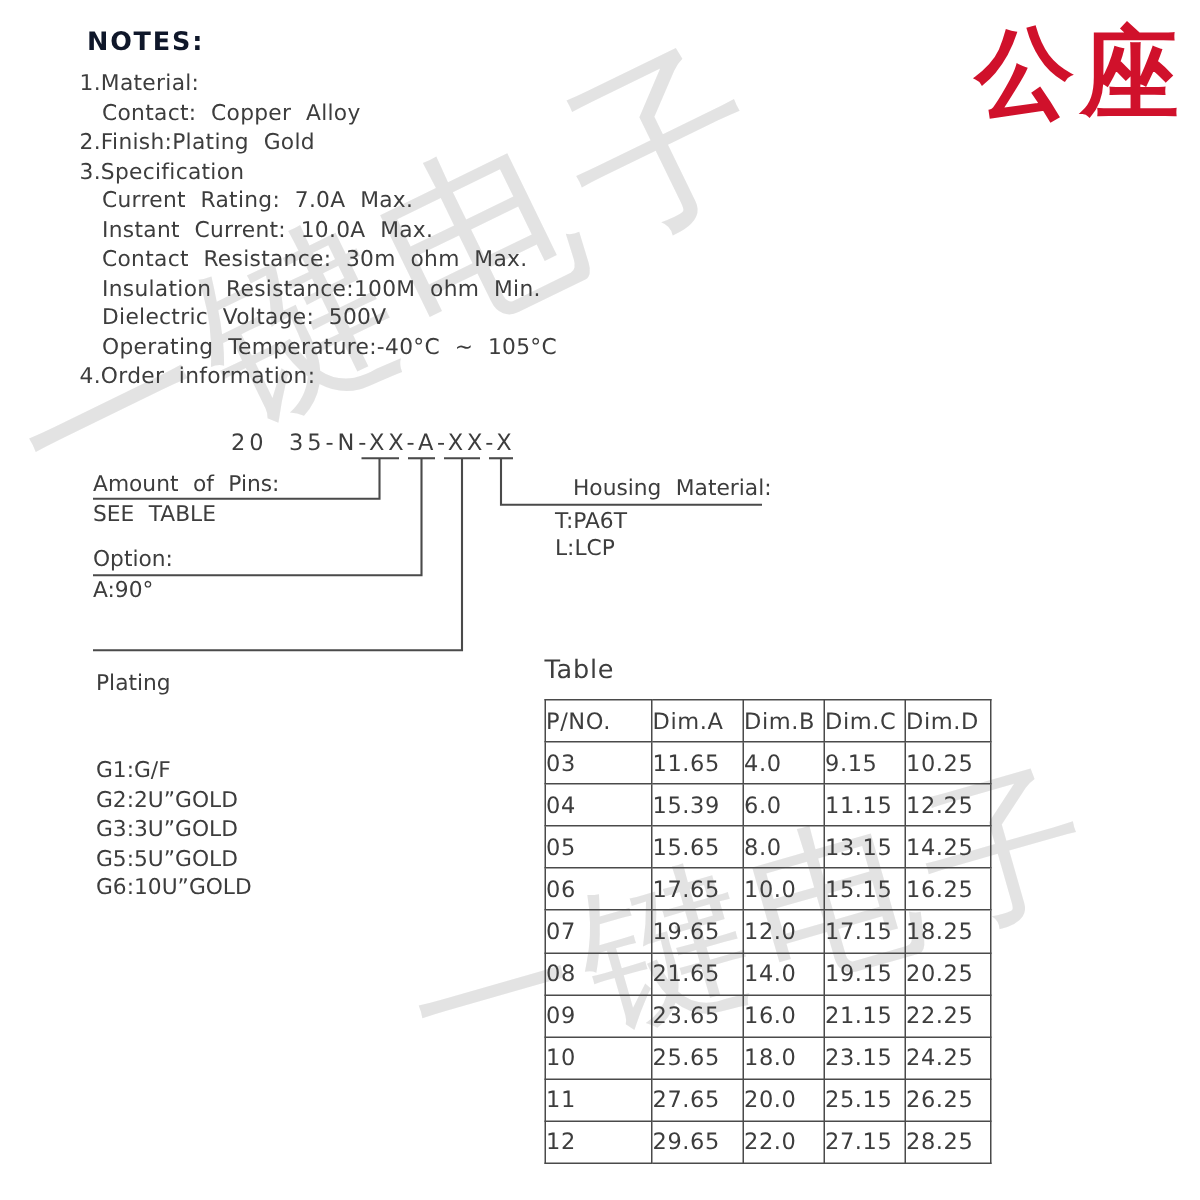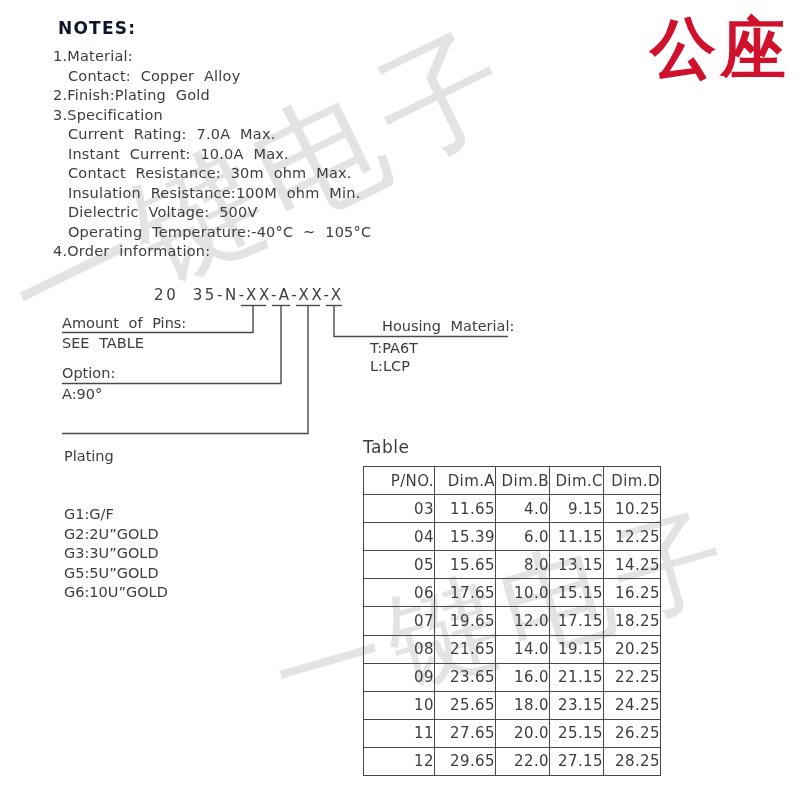--- a/index.html
+++ b/index.html
@@ -59,21 +59,21 @@
   .lines-svg{position:absolute;left:0;top:0;z-index:1;pointer-events:none;}
   
   .table-caption{position:absolute;left:363px;top:437px;z-index:1;font-size:17px;letter-spacing:.5px;}
   table.dim-table{
     position:absolute;left:363px;top:466px;z-index:1;
     border-collapse:collapse;table-layout:fixed;
   }
   .dim-table th,.dim-table td{
     border:1.4px solid #4a4a4a;
     height:27.1px;padding:0;
-    text-align:right;vertical-align:middle;
+    text-align:left;vertical-align:middle;
     font-size:15px;font-weight:400;letter-spacing:.4px;
     color:#3d3d3d;background:transparent;
   }
   .col-pno{width:71px;} .col-a{width:61px;} .col-b{width:54px;} .col-c{width:54px;} .col-d{width:57px;}
 </style>
 </head>
 <body>
 
 <div class="page">
 

